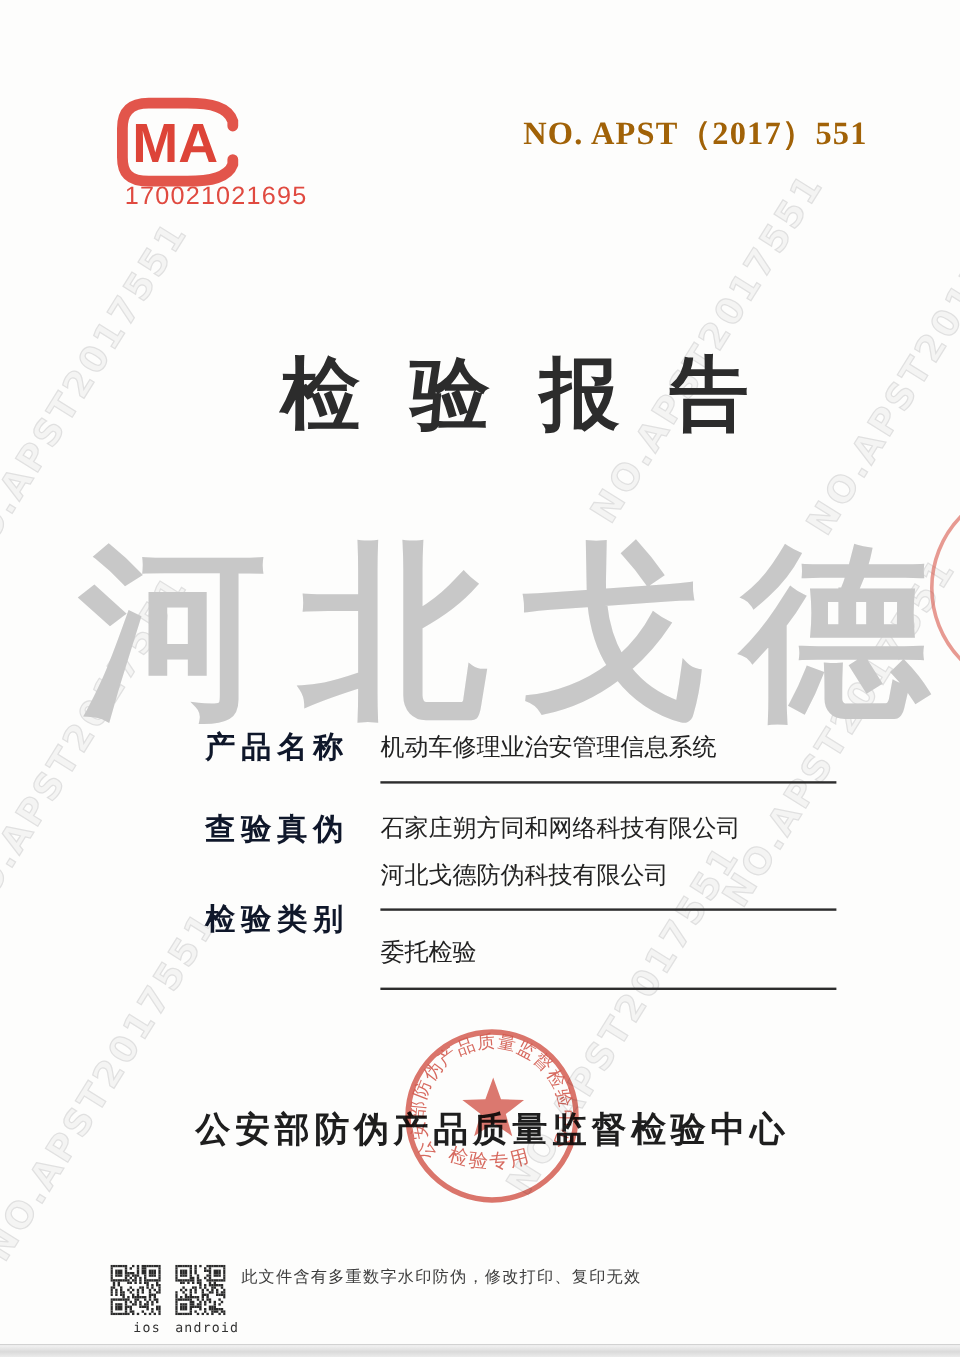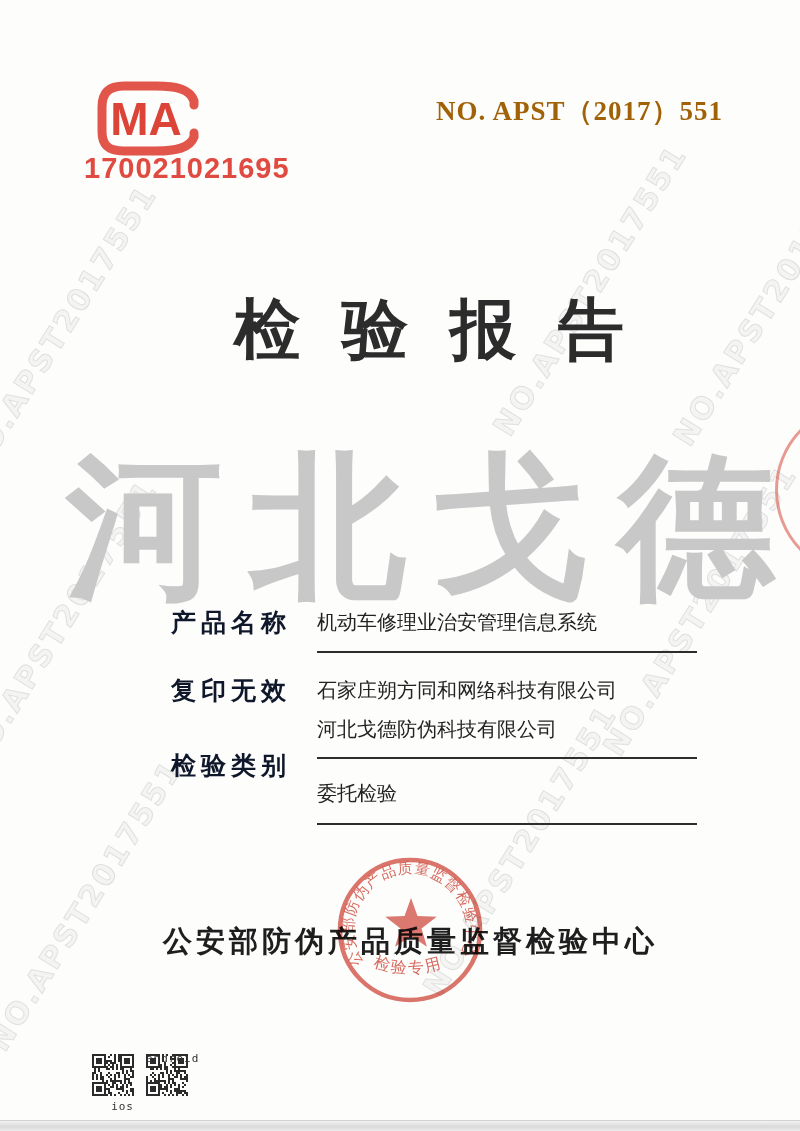--- a/index.html
+++ b/index.html
@@ -26,23 +26,23 @@
     position:absolute;left:66px;top:448px;
     font-family:"DejaVu Sans","Liberation Sans",sans-serif;
     font-size:156px;line-height:1.02;font-weight:700;
     letter-spacing:28px;white-space:nowrap;
     color:#c8c8c8;z-index:1;
   }
 
   
   .cma{left:94px;top:80px;z-index:3;}
   .cma-no{
-    left:84px;top:152px;z-index:3;
+    left:104px;top:152px;z-index:3;
     font-family:"Liberation Sans","DejaVu Sans",sans-serif;
-    font-size:29px;letter-spacing:1px;color:#e04a40;font-weight:700;
+    font-size:21px;letter-spacing:1px;color:#e04a40;font-weight:400;
   }
 
   
   .report-no{
     left:436px;top:93px;z-index:2;
     font-size:27px;font-weight:700;color:#a16207;letter-spacing:1px;
     white-space:nowrap;
   }
 
   
@@ -120,21 +120,21 @@
 <div class="abs cma-no">170021021695</div>
 
 <div class="abs report-no">NO. APST（2017）551</div>
 
 <div class="abs title">检验报告</div>
 
 <div class="abs field-label" style="top:606px">产品名称</div>
 <div class="abs field-value" style="top:609px">机动车修理业治安管理信息系统</div>
 <div class="abs field-line" style="top:651px"></div>
 
-<div class="abs field-label" style="top:674px">复印无效</div>
+<div class="abs field-label" style="top:674px">查验真伪</div>
 <div class="abs field-value" style="top:677px">石家庄朔方同和网络科技有限公司</div>
 <div class="abs field-value" style="top:716px">河北戈德防伪科技有限公司</div>
 <div class="abs field-line" style="top:757px"></div>
 
 <div class="abs field-label" style="top:749px">检验类别</div>
 <div class="abs field-value" style="top:780px">委托检验</div>
 <div class="abs field-line" style="top:823px"></div>
 
 <div class="abs issuer">公安部防伪产品质量监督检验中心</div>
 
@@ -607,17 +607,18 @@
     <rect x="40" y="10" width="2" height="2" fill="#2b2b2b"></rect>
     <rect x="40" y="12" width="2" height="2" fill="#2b2b2b"></rect>
     <rect x="40" y="20" width="2" height="2" fill="#2b2b2b"></rect>
     <rect x="40" y="22" width="2" height="2" fill="#2b2b2b"></rect>
     <rect x="40" y="24" width="2" height="2" fill="#2b2b2b"></rect>
     <rect x="40" y="26" width="2" height="2" fill="#2b2b2b"></rect>
     <rect x="40" y="38" width="2" height="2" fill="#2b2b2b"></rect>
     <rect x="40" y="40" width="2" height="2" fill="#2b2b2b"></rect>
   </svg>
 <div class="abs qr-label" style="left:92px;top:1100px">ios</div>
-<div class="abs qr-label" style="left:146px;top:1052px">android</div>
+<div class="abs qr-label" style="left:146px;top:1100px">android</div>
 <div class="abs footer-note">
+  <div>此文件含有多重数字水印防伪，修改打印、复印无效</div>
 </div>
 
 <div class="abs bottom-band"></div>
 
 </body></html>

